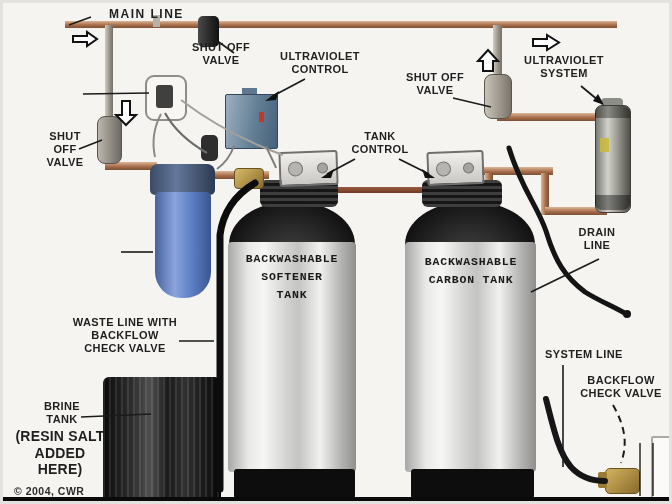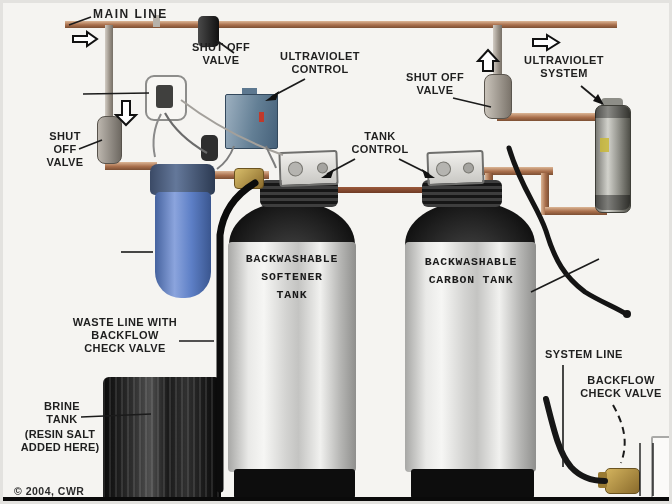--- a/index.html
+++ b/index.html
@@ -66,33 +66,33 @@
     linear-gradient(90deg,#0a0a0a 0%,#2e2e2e 25%,#4f4f4f 40%,#1a1a1a 55%,#303030 70%,#050505 100%);}
   #waste-standpipe{left:648px;top:433px;width:18px;height:65px;background:#fbfaf8;border:2px solid #a9a9a7;border-radius:2px 2px 0 0;}
   #brass-fitting-right{left:602px;top:465px;width:33px;height:24px;background:linear-gradient(135deg,#d3b35e,#8a6b2c);border:1px solid #6b5320;border-radius:5px;}
   #brass-nut-right{left:595px;top:469px;width:9px;height:16px;background:#9a7b33;border-radius:2px;}
   #bottom-bar{left:-3px;top:494px;width:678px;height:12px;background:#0a0a0a;}
   
   #overlay{position:absolute;left:0;top:0;width:666px;height:498px;pointer-events:none;}
   
   .lbl{position:absolute;font-weight:bold;font-size:11px;line-height:1.18;color:#1f1f1f;
        letter-spacing:.4px;white-space:pre-line;text-align:center;}
-  #lbl-main-line{left:90px;top:4px;width:90px;font-size:12px;letter-spacing:1.5px;text-align:left;}
+  #lbl-main-line{left:106px;top:4px;width:90px;font-size:12px;letter-spacing:1.5px;text-align:left;}
   #lbl-outlet{left:8px;top:57px;width:84px;}
   #lbl-shutoff-top{left:176px;top:38px;width:84px;}
   #lbl-uv-control{left:266px;top:47px;width:102px;}
   #lbl-shutoff-left{left:30px;top:127px;width:64px;}
   #lbl-filter{left:40px;top:217px;width:100px;}
   #lbl-tank-control{left:336px;top:127px;width:82px;}
   #lbl-shutoff-right{left:392px;top:68px;width:80px;}
   #lbl-uv-system{left:508px;top:51px;width:106px;}
   #lbl-drain-line{left:563px;top:223px;width:62px;}
   #lbl-waste-left{left:52px;top:313px;width:140px;}
   #lbl-brine{left:28px;top:397px;width:62px;font-size:11px;}
-  #lbl-brine-note{left:8px;top:425px;width:98px;font-size:11px;letter-spacing:.2px;}
+  #lbl-brine-note{left:8px;top:425px;width:98px;font-size:14px;letter-spacing:.2px;}
   #lbl-waste-right{left:542px;top:345px;width:100px;text-align:left;}
   #lbl-backflow-right{left:564px;top:371px;width:108px;}
   #lbl-waste-pipe{left:606px;top:407px;width:64px;}
   .tank-text{position:absolute;font-weight:bold;font-size:11.5px;letter-spacing:.8px;color:#1a1a1a;
        white-space:pre-line;text-align:center;line-height:1.55;font-family:Liberation Mono, monospace;}
   #txt-softener{left:228px;top:247px;width:122px;}
   #txt-carbon{left:404px;top:250px;width:128px;}
   #copyright{position:absolute;left:11px;top:482px;font-size:10.5px;font-weight:bold;color:#2b2b2b;letter-spacing:.5px;}
 </style>
 </head>
@@ -204,20 +204,22 @@
 CONTROL</div>
   <div class="lbl" id="lbl-shutoff-left">SHUT
 OFF
 VALVE</div>
   <div class="lbl" id="lbl-tank-control">TANK
 CONTROL</div>
   <div class="lbl" id="lbl-shutoff-right">SHUT OFF
 VALVE</div>
   <div class="lbl" id="lbl-uv-system">ULTRAVIOLET
 SYSTEM</div>
+  <div class="lbl" id="lbl-drain-line">DRAIN
+LINE</div>
   <div class="lbl" id="lbl-waste-left">WASTE LINE WITH
 BACKFLOW
 CHECK VALVE</div>
   <div class="lbl" id="lbl-brine">BRINE
 TANK</div>
   <div class="lbl" id="lbl-brine-note">(RESIN SALT
 ADDED HERE)</div>
   <div class="lbl" id="lbl-waste-right">SYSTEM LINE</div>
   <div class="lbl" id="lbl-backflow-right">BACKFLOW
 CHECK VALVE</div>

